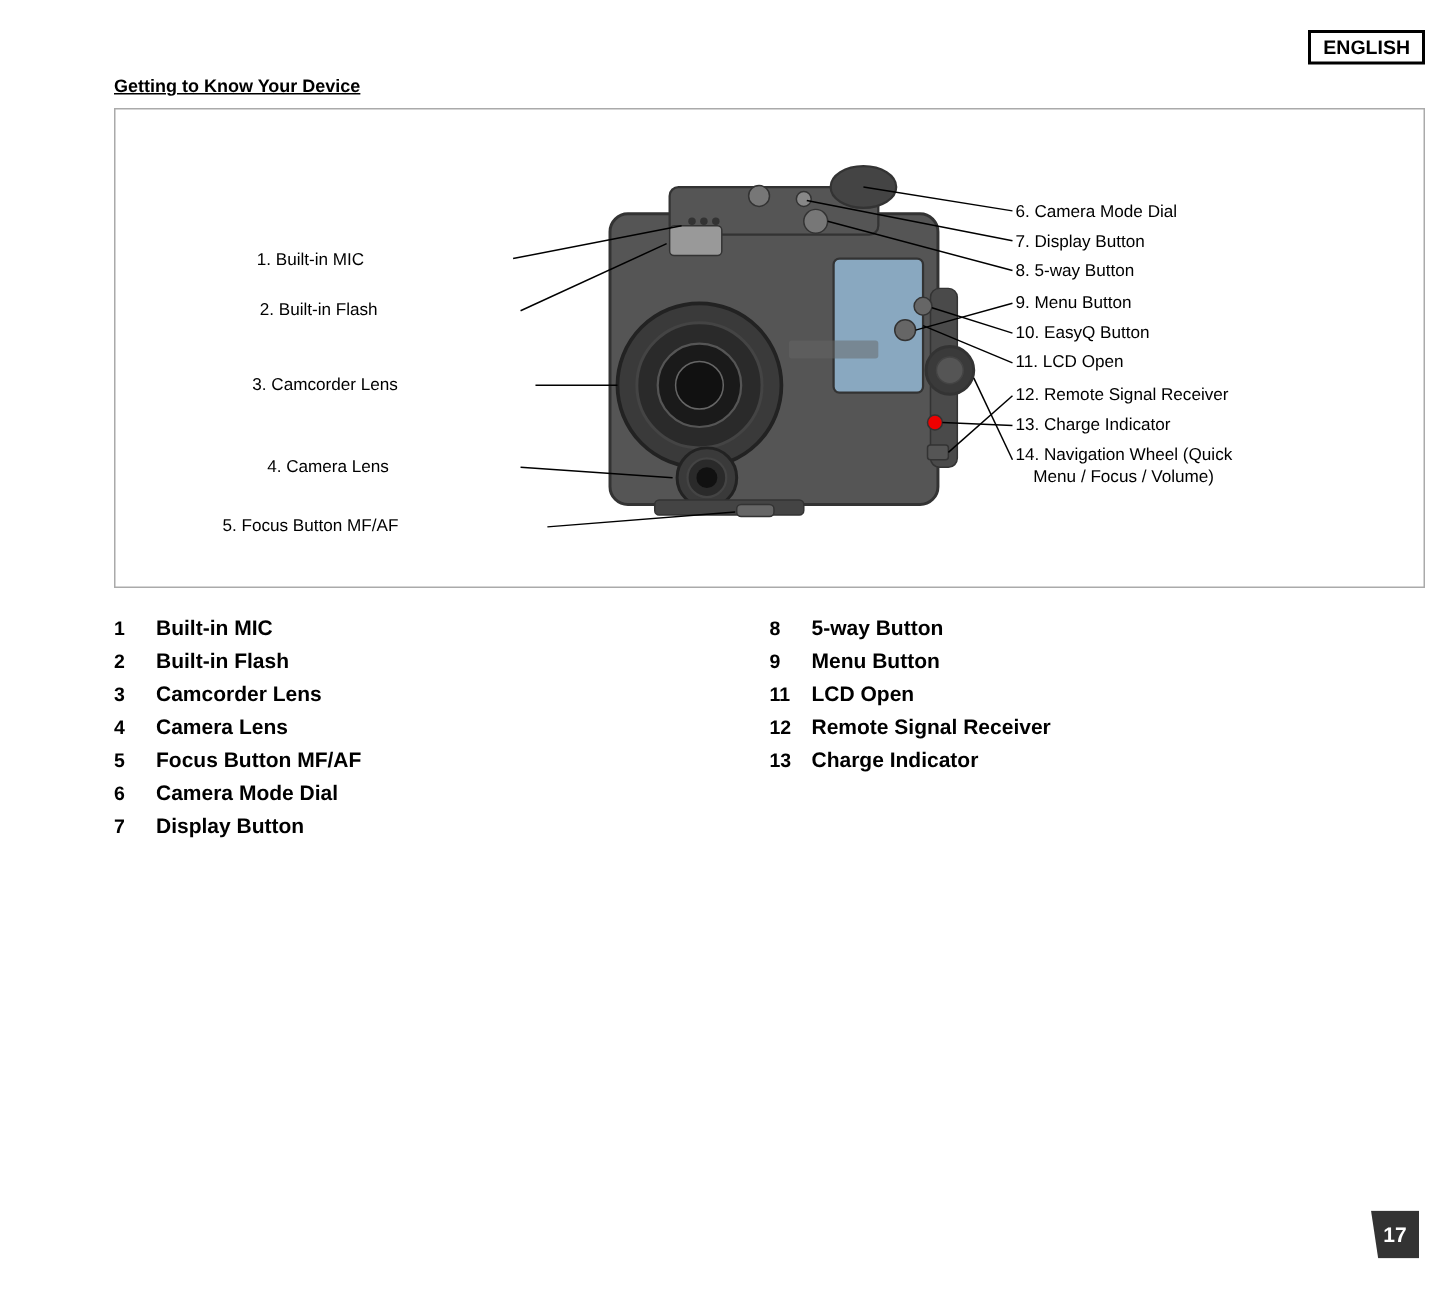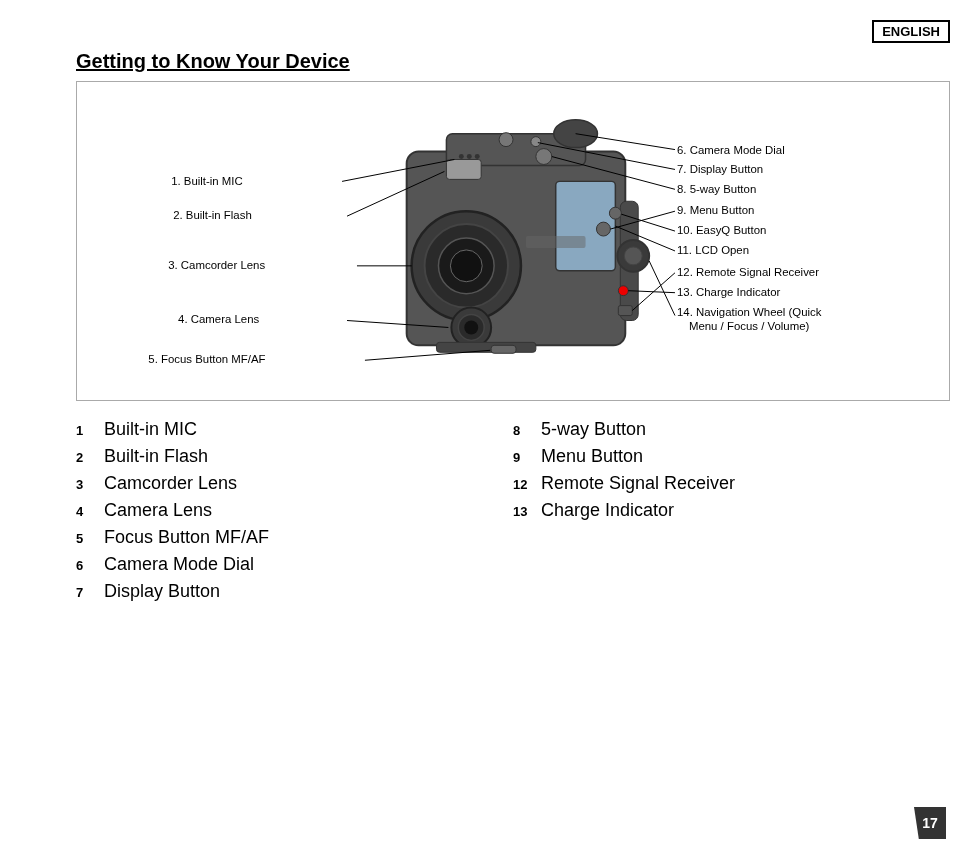--- a/index.html
+++ b/index.html
@@ -28,21 +28,21 @@
       top: 20px;
       right: 40px;
       border: 2px solid #000;
       padding: 2px 8px;
       font-size: 13px;
       font-weight: bold;
     }
 
     
     .page-title {
-      font-size: 20px;
+      font-size: 12px;
       font-weight: bold;
       text-decoration: underline;
       margin-top: 30px;
       margin-bottom: 8px;
     }
 
     
     .section-header {
       background: #888;
       color: #fff;
@@ -75,22 +75,22 @@
       display: flex;
       margin-bottom: 6px;
       align-items: baseline;
     }
     .parts-num {
       font-weight: bold;
       min-width: 28px;
       font-size: 13px;
     }
     .parts-name {
-      font-weight: normal;
-      font-size: 18px;
+      font-weight: bold;
+      font-size: 14px;
     }
 
     
     .page-num {
       position: absolute;
       bottom: 20px;
       right: 44px;
       background: #333;
       color: #fff;
       font-weight: bold;
@@ -253,20 +253,24 @@
     <div class="parts-col">
       <div class="parts-row">
         <span class="parts-num">8</span>
         <span class="parts-name">5-way Button</span>
       </div>
       <div class="parts-row">
         <span class="parts-num">9</span>
         <span class="parts-name">Menu Button</span>
       </div>
       <div class="parts-row">
+        <span class="parts-num">11</span>
+        <span class="parts-name">LCD Open</span>
+      </div>
+      <div class="parts-row">
         <span class="parts-num">12</span>
         <span class="parts-name">Remote Signal Receiver</span>
       </div>
       <div class="parts-row">
         <span class="parts-num">13</span>
         <span class="parts-name">Charge Indicator</span>
       </div>
     </div>
   </div>
 

